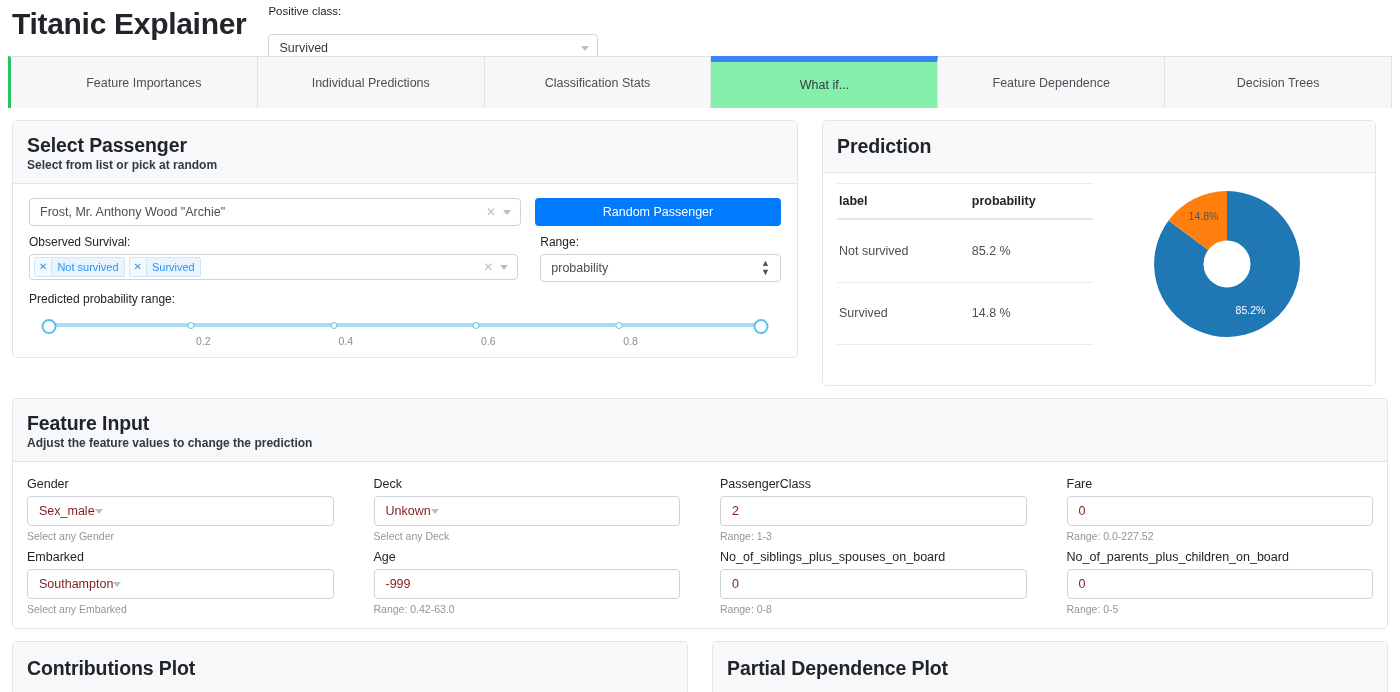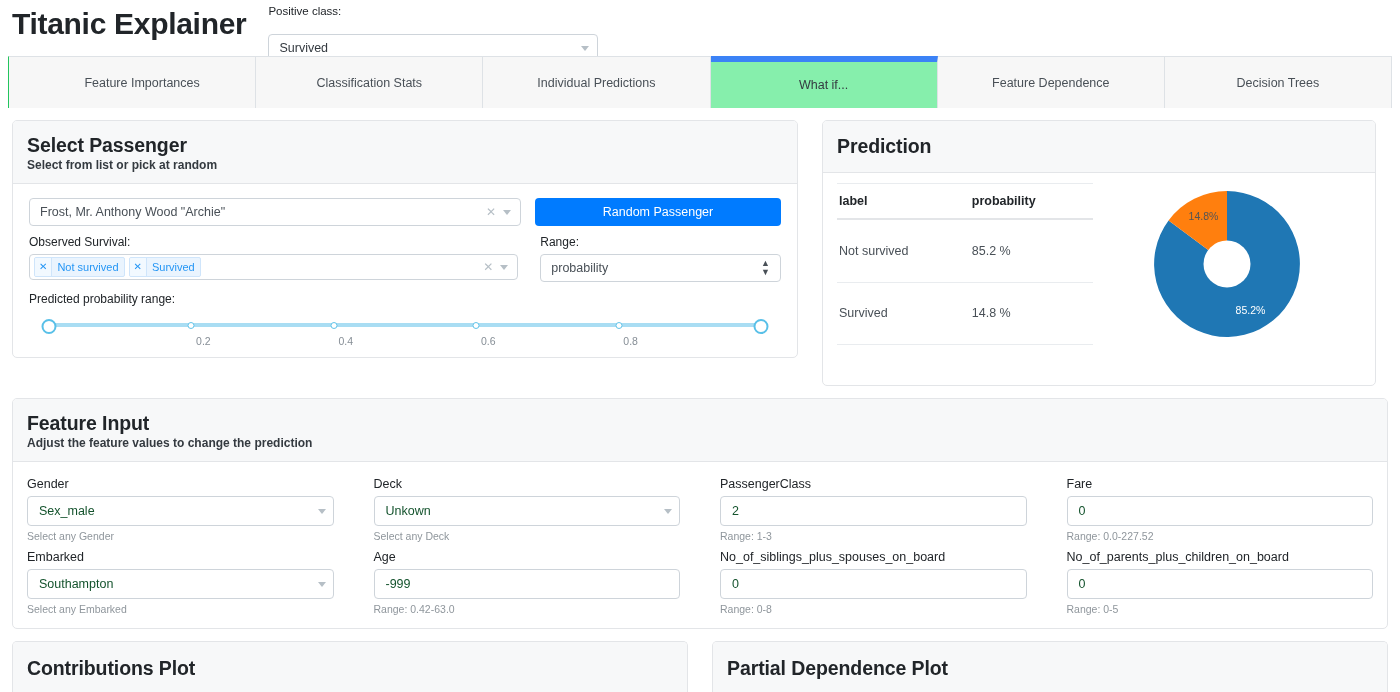--- a/index.html
+++ b/index.html
@@ -82,21 +82,21 @@
     font-size: 12.5px;
     color: #495057;
     background: #f7f7f7;
     border: 1px solid #dee2e6;
     border-bottom: none;
     border-left: none;
     box-sizing: border-box;
     height: 52px;
     position: relative;
   }
-  .tab:first-child { border-left: 1px solid #22c55e; padding-left: 20px; }
+  .tab:first-child { border-left: 3px solid #22c55e; padding-left: 20px; }
   .tab.active {
     background: #86efac;
     border-top: 6px solid #3b82f6;
     color: #343a40;
     z-index: 2;
   }
 
   
   .row { display: flex; padding: 0 12px; box-sizing: border-box; }
   .card {
@@ -261,22 +261,21 @@
   .fi-input {
     border: 1px solid #ced4da;
     border-radius: 4px;
     background: #fff;
     height: 30px;
     display: flex;
     align-items: center;
     padding: 0 7px 0 11px;
     box-sizing: border-box;
     font-size: 12.5px;
-    color: #14532d;
-    justify-content: space-between;
+    color: #7f1d1d;
   }
   .fi-help { font-size: 10.5px; color: #8f969c; margin-top: 3px; line-height: 14px; }
   .fi-cell { display: flex; flex-direction: column; }
 
   .bottom-row { display: flex; padding: 0 12px; }
 </style>
 </head>
 <body>
 
 <div id="root">
@@ -290,24 +289,24 @@
         <span class="caret-down"></span>
       </div>
     </div>
   </div>
 
   <div class="tabs">
     <div class="tab">
         <span>Feature Importances</span>
       </div>
     <div class="tab">
+        <span>Individual Predictions</span>
+      </div>
+    <div class="tab">
         <span>Classification Stats</span>
-      </div>
-    <div class="tab">
-        <span>Individual Predictions</span>
       </div>
     <div class="tab active">
         <span>What if...</span>
       </div>
     <div class="tab">
         <span>Feature Dependence</span>
       </div>
     <div class="tab">
         <span>Decision Trees</span>
       </div>

